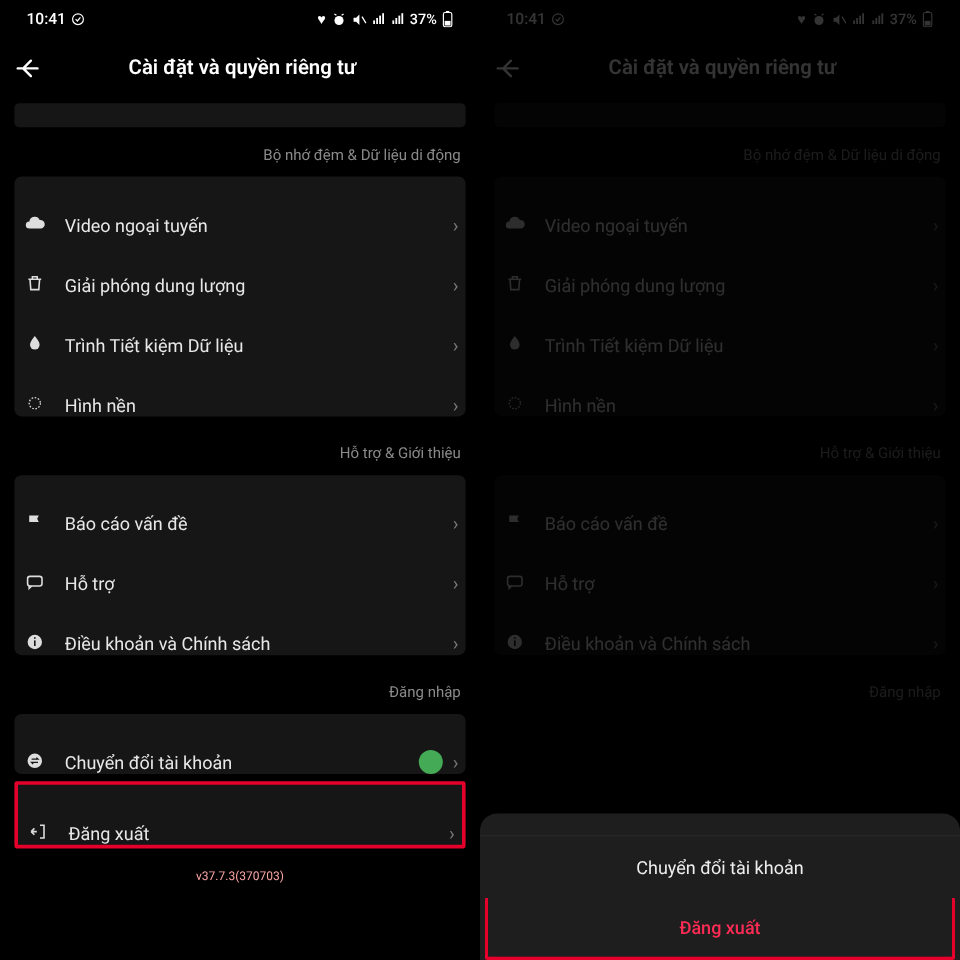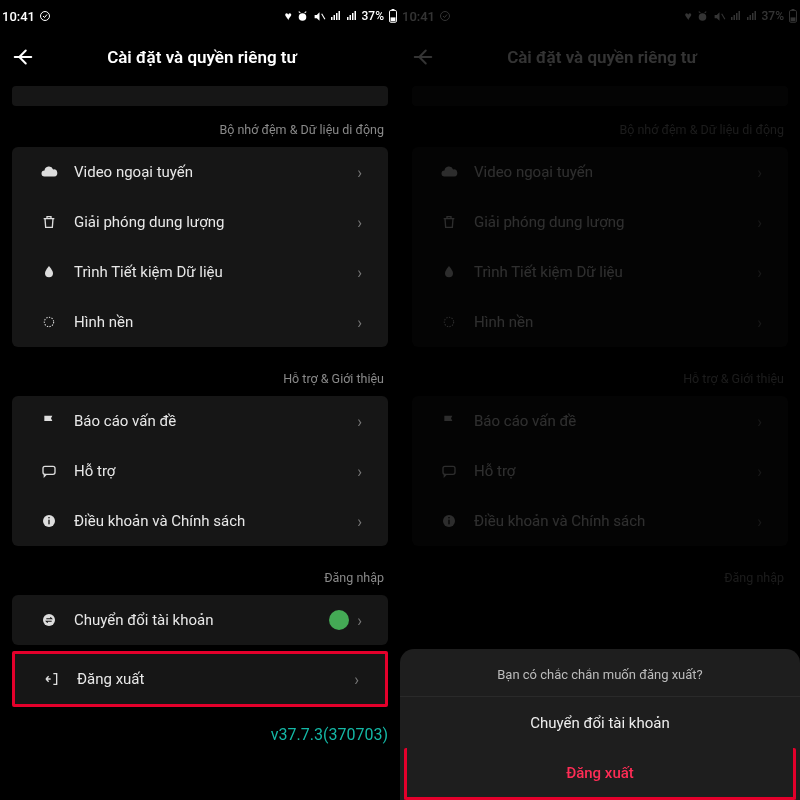--- a/index.html
+++ b/index.html
@@ -17,21 +17,21 @@
     background: #000;
     color: #eee;
     display: flex;
     flex-direction: column;
     position: relative;
   }
   .status-bar {
     height: 32px;
     display: flex;
     align-items: center;
-    padding: 0 2px;
+    padding: 0 22px;
     font-size: 13px;
     font-weight: 500;
     color: #fff;
   }
   .status-bar .sb-left { flex: 1; display:flex; align-items:center; gap:4px;}
   .status-bar .sb-right { display: flex; align-items: center; gap: 4px; font-size: 12px; }
   .ico { display:inline-block; }
   .header {
     height: 50px;
     display: flex;
@@ -65,23 +65,23 @@
     padding: 6px 4px 10px 4px;
     text-align: right;
   }
   .section-card {
     background: #161616;
     border-radius: 6px;
     margin-bottom: 18px;
   }
   .row {
     display: flex;
-    align-items: center;
+    align-items: flex-end;
     height: 50px;
-    padding: 0 26px;
+    padding: 0 6px;
     position: relative;
   }
   .row .ricon {
     width: 22px;
     height: 22px;
     margin-right: 14px;
     display:flex; align-items:center; justify-content:center;
     color:#e0e0e0;
   }
   .row .label {
@@ -95,23 +95,23 @@
   }
   .row .avatar {
     width:20px; height:20px; border-radius:50%;
     background:#4a5; margin-right:8px;
   }
   .hl-red {
     border: 3px solid #e4002b;
     border-radius:2px;
   }
   .version {
-    text-align:right;
-    font-size:16px;
-    color:#14b8a6;
+    text-align:center;
+    font-size:10px;
+    color:#fca5a5;
     padding: 8px 0 12px 0;
   }
 
   
   .dim::before{
     content:"";
     position:absolute; left:0; top:0; right:0; bottom:0;
     background:rgba(0,0,0,0.55);
     pointer-events:none;
     z-index:2;
@@ -450,17 +450,16 @@
           </span>
         <span class="label">Điều khoản và Chính sách</span>
         <span class="chev">›</span>
       </div>
     </div>
 
     <div class="section-label">Đăng nhập</div>
   </div>
 
   <div class="sheet">
-    <div class="prompt">Bạn có chắc chắn muốn đăng xuất?</div>
     <div class="opt">Chuyển đổi tài khoản</div>
     <div class="opt logout hl-red">Đăng xuất</div>
   </div>
 </div>
 
 </body></html>

